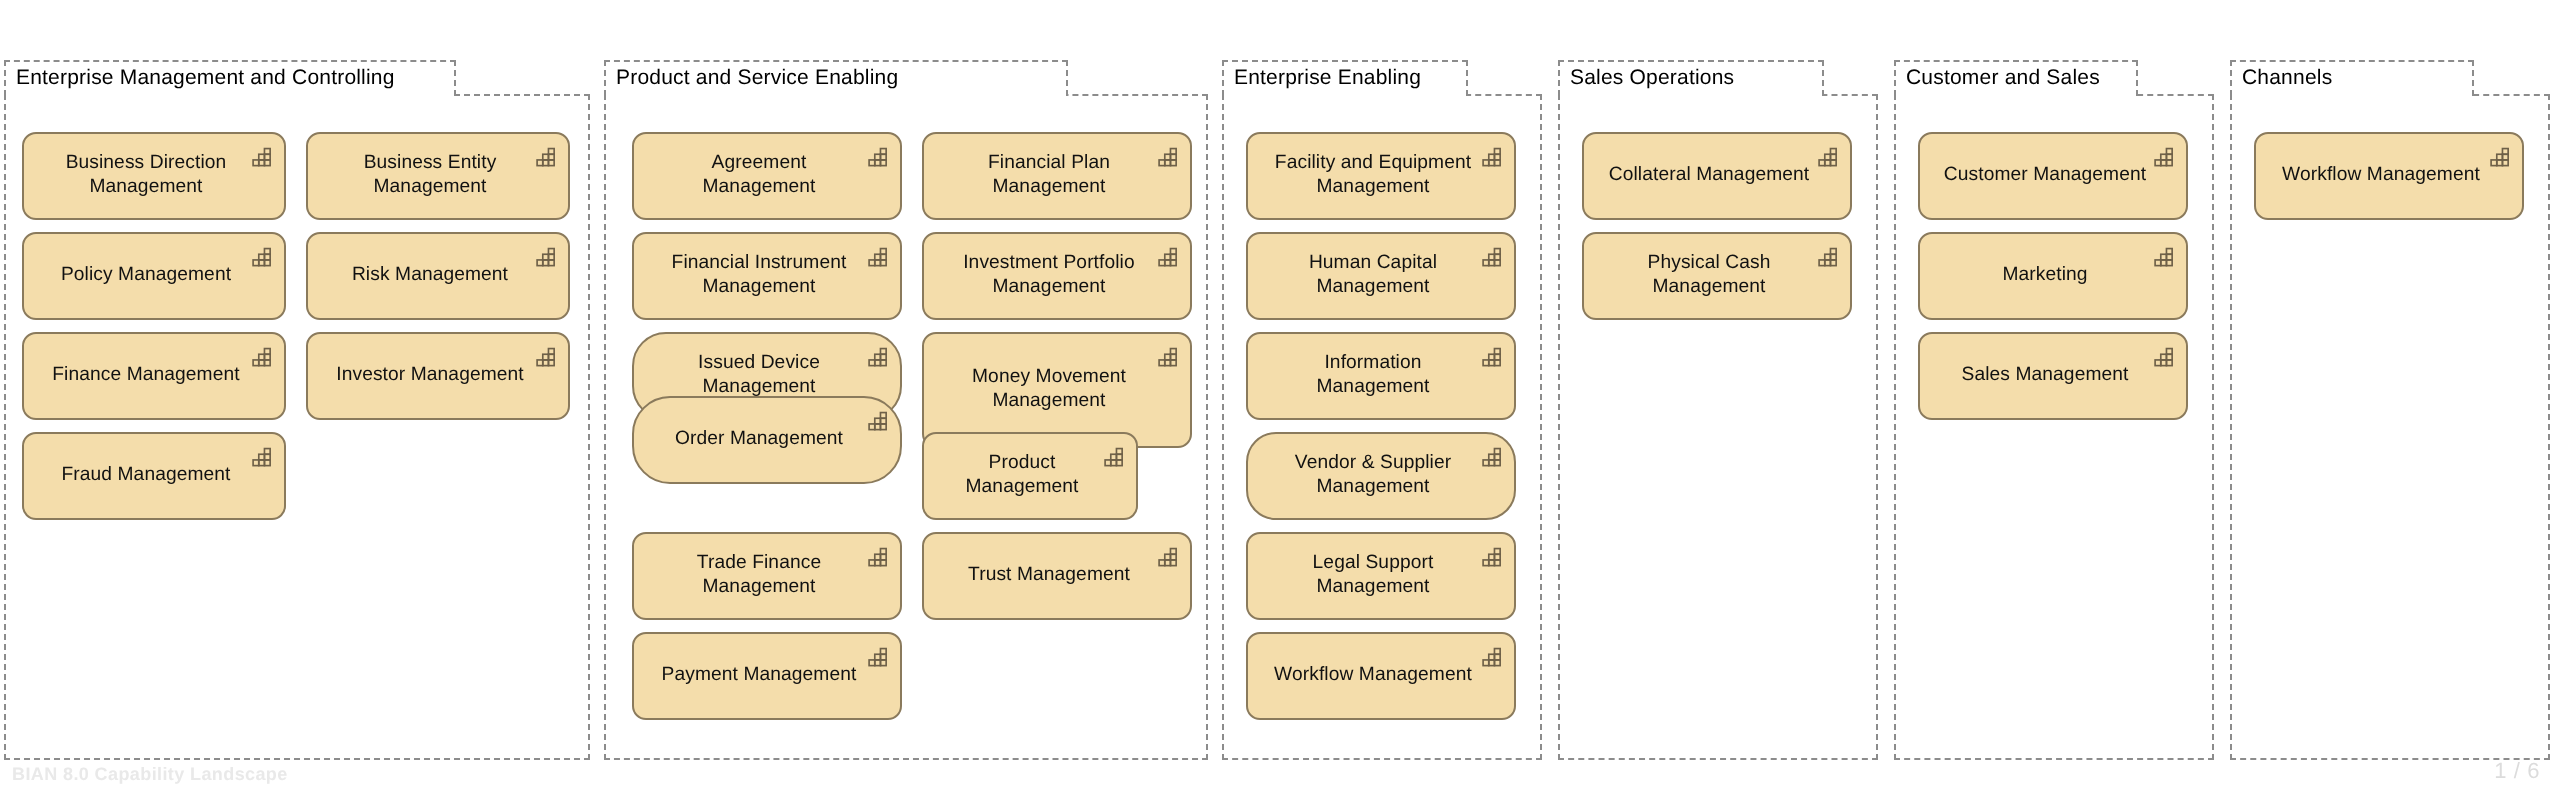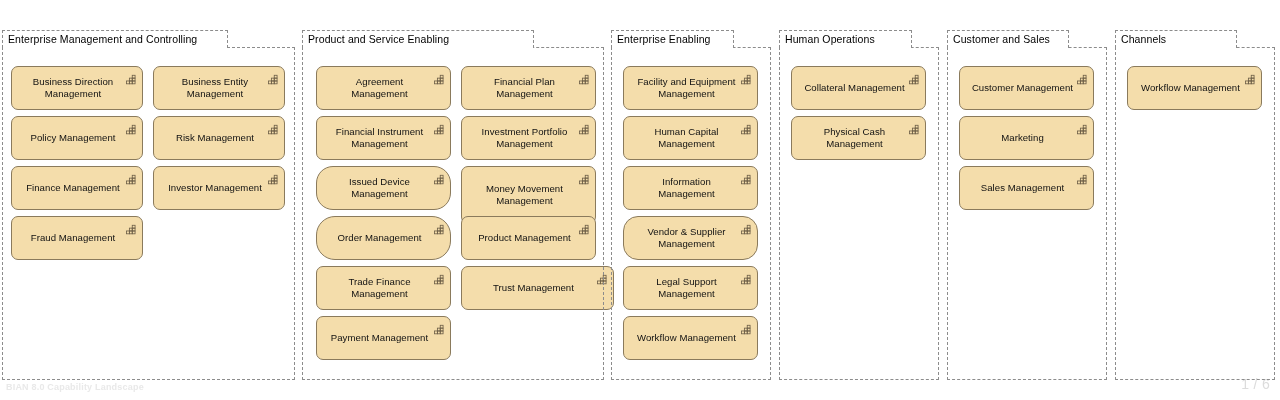--- a/index.html
+++ b/index.html
@@ -106,21 +106,21 @@
     bottom: 8px;
     font-size: 9px;
     font-weight: bold;
     color: #e9e9e9;
     letter-spacing: 0.2px;
   }
   .footer-right {
     position: absolute;
     right: 10px;
     bottom: 8px;
-    font-size: 14px;
+    font-size: 11px;
     color: #dcdcdc;
     letter-spacing: 0.3px;
   }
 </style>
 </head>
 <body>
 
 <div id="canvas">
     <div class="group" style="left: 2px; top: 30px; width: 293px; height: 350px;">
       <div class="group-header" style="width: 226px;">
@@ -305,34 +305,34 @@
             <g fill="none" stroke="#6e6048" stroke-width="0.9">
               <rect x="0.6" y="7.6" width="3.1" height="3.1"></rect>
               <rect x="3.7" y="7.6" width="3.1" height="3.1"></rect>
               <rect x="6.8" y="7.6" width="3.1" height="3.1"></rect>
               <rect x="3.7" y="4.5" width="3.1" height="3.1"></rect>
               <rect x="6.8" y="4.5" width="3.1" height="3.1"></rect>
               <rect x="6.8" y="1.4" width="3.1" height="3.1"></rect>
             </g>
           </svg></span>
       </div>
-      <div class="cap" style="left: 14px; top: 186px; width: 135px; height: 44px; border-radius: 19px;">
+      <div class="cap" style="left: 14px; top: 168px; width: 135px; height: 44px; border-radius: 19px;">
         <span class="cap-label">Order Management</span>
         <span class="cap-icon"><svg viewBox="0 0 12 12" xmlns="http://www.w3.org/2000/svg">
             <g fill="none" stroke="#6e6048" stroke-width="0.9">
               <rect x="0.6" y="7.6" width="3.1" height="3.1"></rect>
               <rect x="3.7" y="7.6" width="3.1" height="3.1"></rect>
               <rect x="6.8" y="7.6" width="3.1" height="3.1"></rect>
               <rect x="3.7" y="4.5" width="3.1" height="3.1"></rect>
               <rect x="6.8" y="4.5" width="3.1" height="3.1"></rect>
               <rect x="6.8" y="1.4" width="3.1" height="3.1"></rect>
             </g>
           </svg></span>
       </div>
-      <div class="cap" style="left: 159px; top: 186px; width: 135px; height: 44px;">
+      <div class="cap" style="left: 159px; top: 186px; width: 108px; height: 44px;">
         <span class="cap-label">Product Management</span>
         <span class="cap-icon"><svg viewBox="0 0 12 12" xmlns="http://www.w3.org/2000/svg">
             <g fill="none" stroke="#6e6048" stroke-width="0.9">
               <rect x="0.6" y="7.6" width="3.1" height="3.1"></rect>
               <rect x="3.7" y="7.6" width="3.1" height="3.1"></rect>
               <rect x="6.8" y="7.6" width="3.1" height="3.1"></rect>
               <rect x="3.7" y="4.5" width="3.1" height="3.1"></rect>
               <rect x="6.8" y="4.5" width="3.1" height="3.1"></rect>
               <rect x="6.8" y="1.4" width="3.1" height="3.1"></rect>
             </g>
@@ -345,21 +345,21 @@
             <g fill="none" stroke="#6e6048" stroke-width="0.9">
               <rect x="0.6" y="7.6" width="3.1" height="3.1"></rect>
               <rect x="3.7" y="7.6" width="3.1" height="3.1"></rect>
               <rect x="6.8" y="7.6" width="3.1" height="3.1"></rect>
               <rect x="3.7" y="4.5" width="3.1" height="3.1"></rect>
               <rect x="6.8" y="4.5" width="3.1" height="3.1"></rect>
               <rect x="6.8" y="1.4" width="3.1" height="3.1"></rect>
             </g>
           </svg></span>
       </div>
-      <div class="cap" style="left: 159px; top: 236px; width: 153px; height: 44px;">
+      <div class="cap" style="left: 159px; top: 236px; width: 135px; height: 44px;">
         <span class="cap-label">Trust Management</span>
         <span class="cap-icon"><svg viewBox="0 0 12 12" xmlns="http://www.w3.org/2000/svg">
             <g fill="none" stroke="#6e6048" stroke-width="0.9">
               <rect x="0.6" y="7.6" width="3.1" height="3.1"></rect>
               <rect x="3.7" y="7.6" width="3.1" height="3.1"></rect>
               <rect x="6.8" y="7.6" width="3.1" height="3.1"></rect>
               <rect x="3.7" y="4.5" width="3.1" height="3.1"></rect>
               <rect x="6.8" y="4.5" width="3.1" height="3.1"></rect>
               <rect x="6.8" y="1.4" width="3.1" height="3.1"></rect>
             </g>
@@ -464,21 +464,21 @@
               <rect x="6.8" y="7.6" width="3.1" height="3.1"></rect>
               <rect x="3.7" y="4.5" width="3.1" height="3.1"></rect>
               <rect x="6.8" y="4.5" width="3.1" height="3.1"></rect>
               <rect x="6.8" y="1.4" width="3.1" height="3.1"></rect>
             </g>
           </svg></span>
       </div>
     </div>
     <div class="group" style="left: 779px; top: 30px; width: 160px; height: 350px;">
       <div class="group-header" style="width: 133px;">
-        <span class="group-header-label">Human Operations</span>
+        <span class="group-header-label">Sales Operations</span>
       </div>
       <div class="group-body"></div>
       <div class="group-header-mask" style="width: 131px;"></div>
       <div class="cap" style="left: 12px; top: 36px; width: 135px; height: 44px;">
         <span class="cap-label">Collateral Management</span>
         <span class="cap-icon"><svg viewBox="0 0 12 12" xmlns="http://www.w3.org/2000/svg">
             <g fill="none" stroke="#6e6048" stroke-width="0.9">
               <rect x="0.6" y="7.6" width="3.1" height="3.1"></rect>
               <rect x="3.7" y="7.6" width="3.1" height="3.1"></rect>
               <rect x="6.8" y="7.6" width="3.1" height="3.1"></rect>

